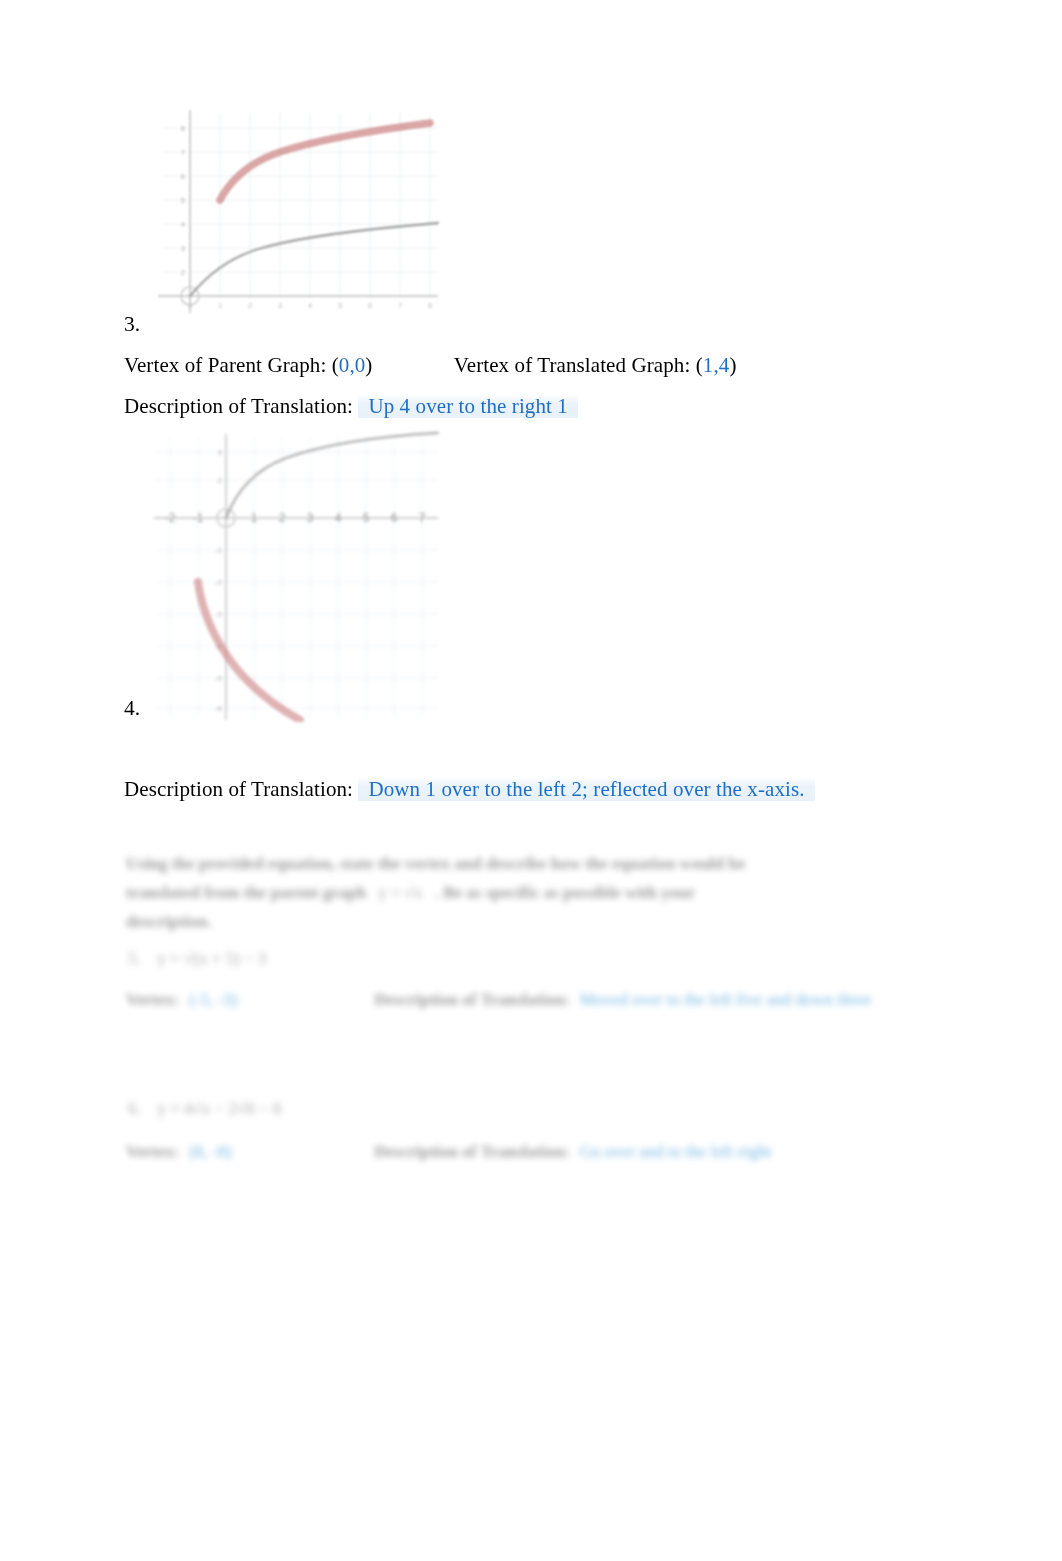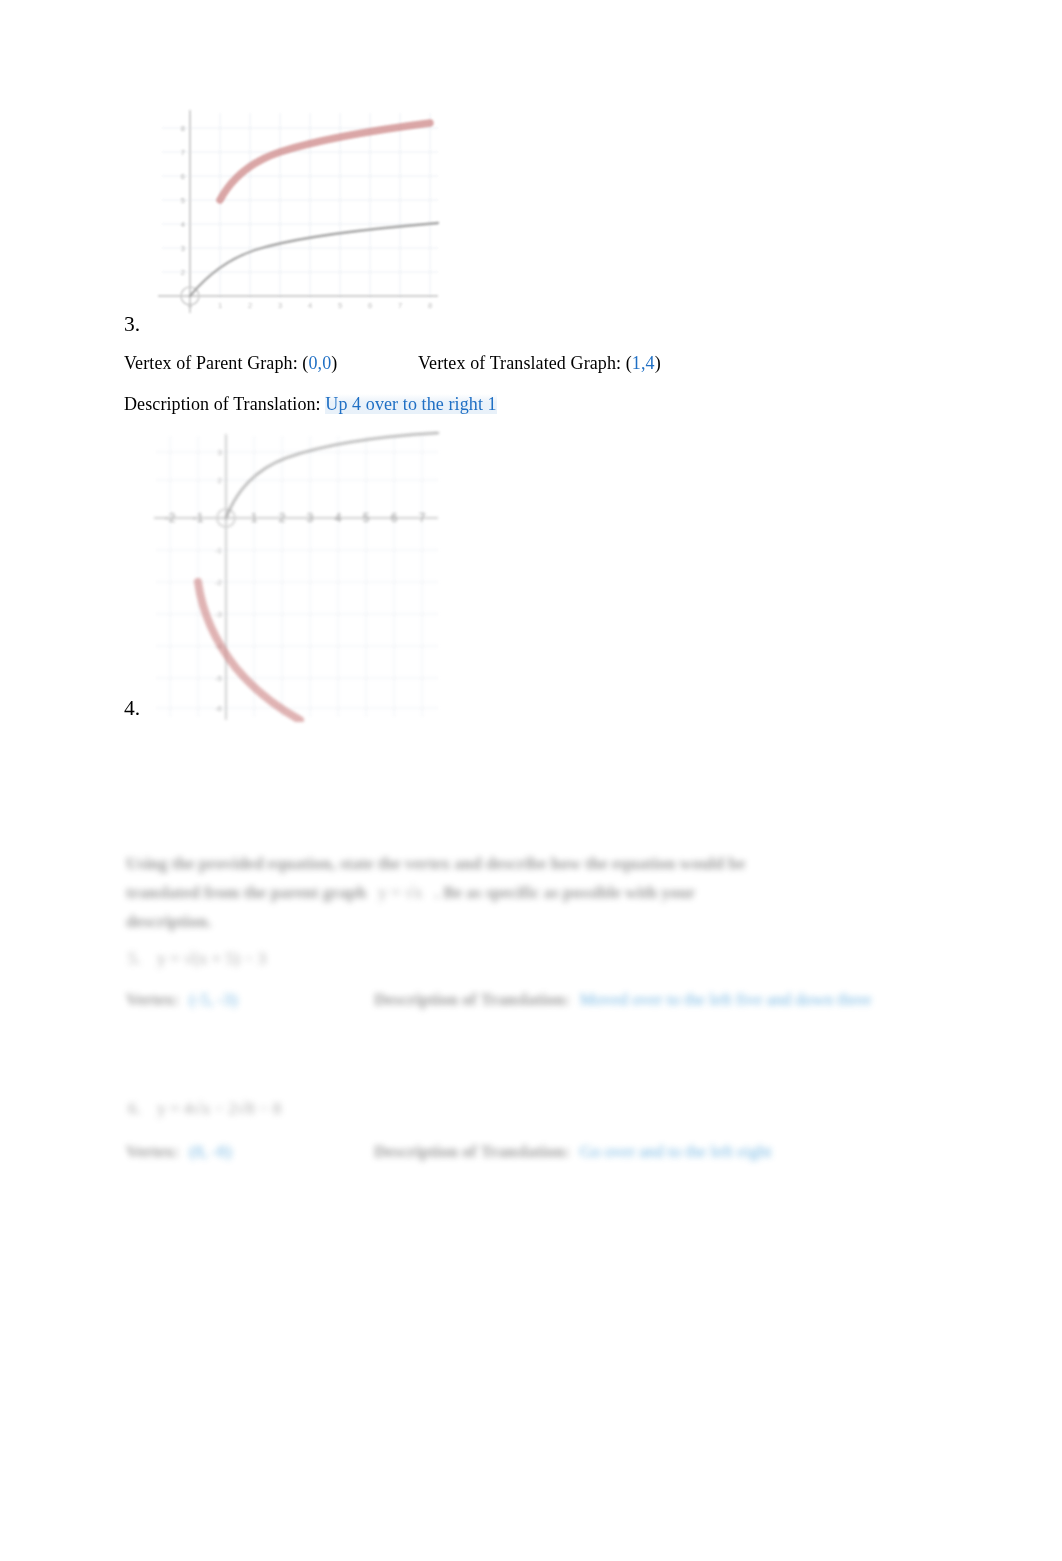--- a/index.html
+++ b/index.html
@@ -20,31 +20,31 @@
   .page {
     position: absolute;
     inset: 0;
     background: #ffffff;
   }
 
   
   .txt-line {
     position: absolute;
     white-space: nowrap;
-    font-size: 18px;
+    font-size: 21px;
     line-height: 1.05;
     letter-spacing: 0.1px;
   }
   .blue {
     color: #1f6fc4;
   }
   .blue-hl {
     color: #1f6fc4;
     background: linear-gradient(to bottom, rgba(235,243,250,0) 0%, rgba(231,240,249,.85) 40%, rgba(231,240,249,.95) 100%);
-    padding: 0 0;
+    padding: 0 10px;
   }
   .item-num {
     position: absolute;
     font-size: 21.5px;
   }
 
   
   .figure {
     position: absolute;
     overflow: hidden;
@@ -208,20 +208,24 @@
 
       <path d="M76,86 C86,60 104,38 136,26 C178,11 235,4 288,1" fill="none" stroke="#a3a3a3" stroke-width="2.2" stroke-linecap="round"></path>
 
       <path d="M48,150 C52,178 64,208 86,236 C106,260 126,275 150,288" fill="none" stroke="#c87a7a" stroke-width="8" stroke-linecap="round" opacity="0.6"></path>
     </svg>
   </div>
 
   <div class="item-num" style="left:124px; top:696px;">4.</div>
 
 
+  <div class="txt-line" style="left:124px; top:778px;">
+    <span>Description of Translation:</span>
+    <span class="blue-hl">Down 1 over to the left 2; reflected over the x-axis.</span>
+  </div>
 
   <div class="faded" style="left:126px; top:854px;">Using the provided equation, state the vertex and describe how the equation would be</div>
 
   <div class="faded-wrap" style="left:126px; top:883px;">
     <span class="faded" style="position:static;">translated from the parent graph</span>
     <span class="eqn" style="position:static; margin:0 8px;">y = √x</span>
     <span class="faded" style="position:static;">. Be as specific as possible with your</span>
   </div>
 
   <div class="faded" style="left:126px; top:912px;">description.</div>

